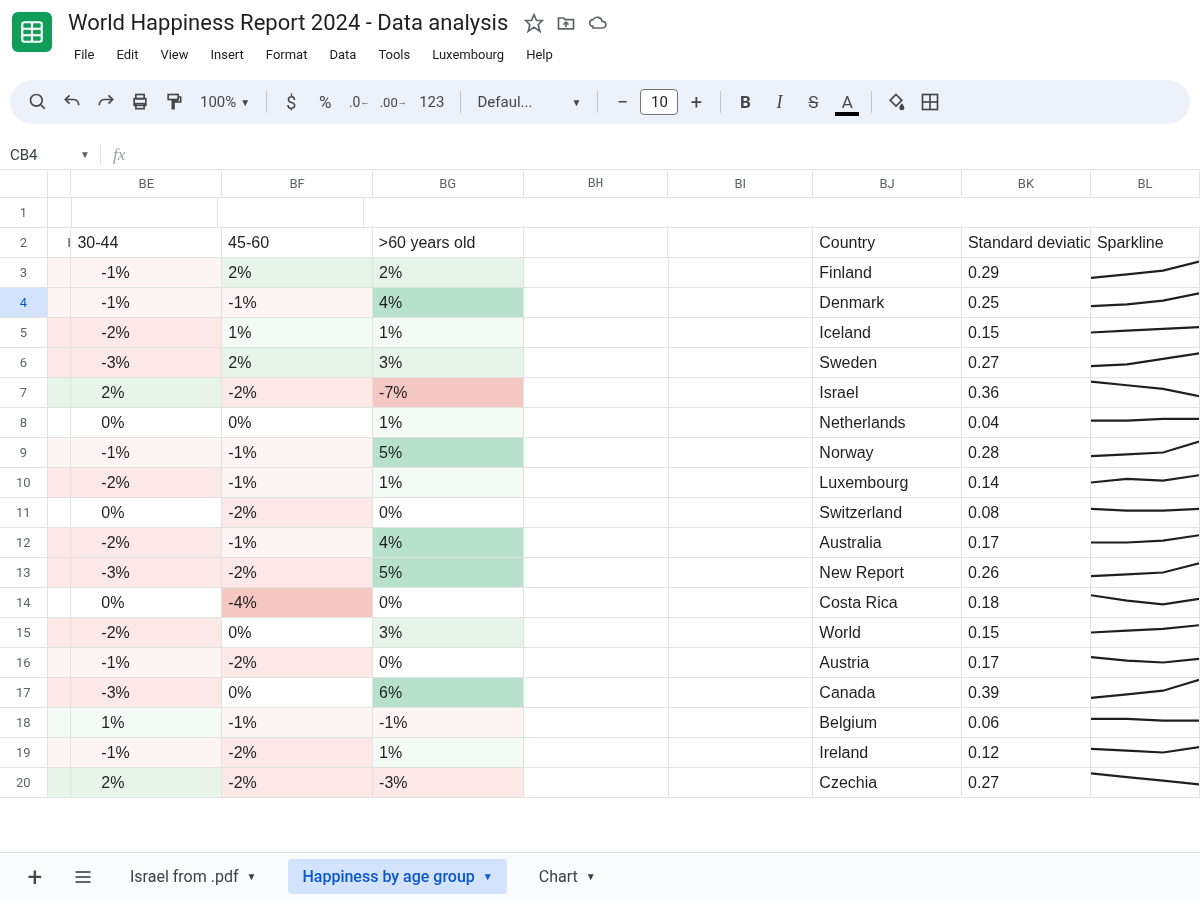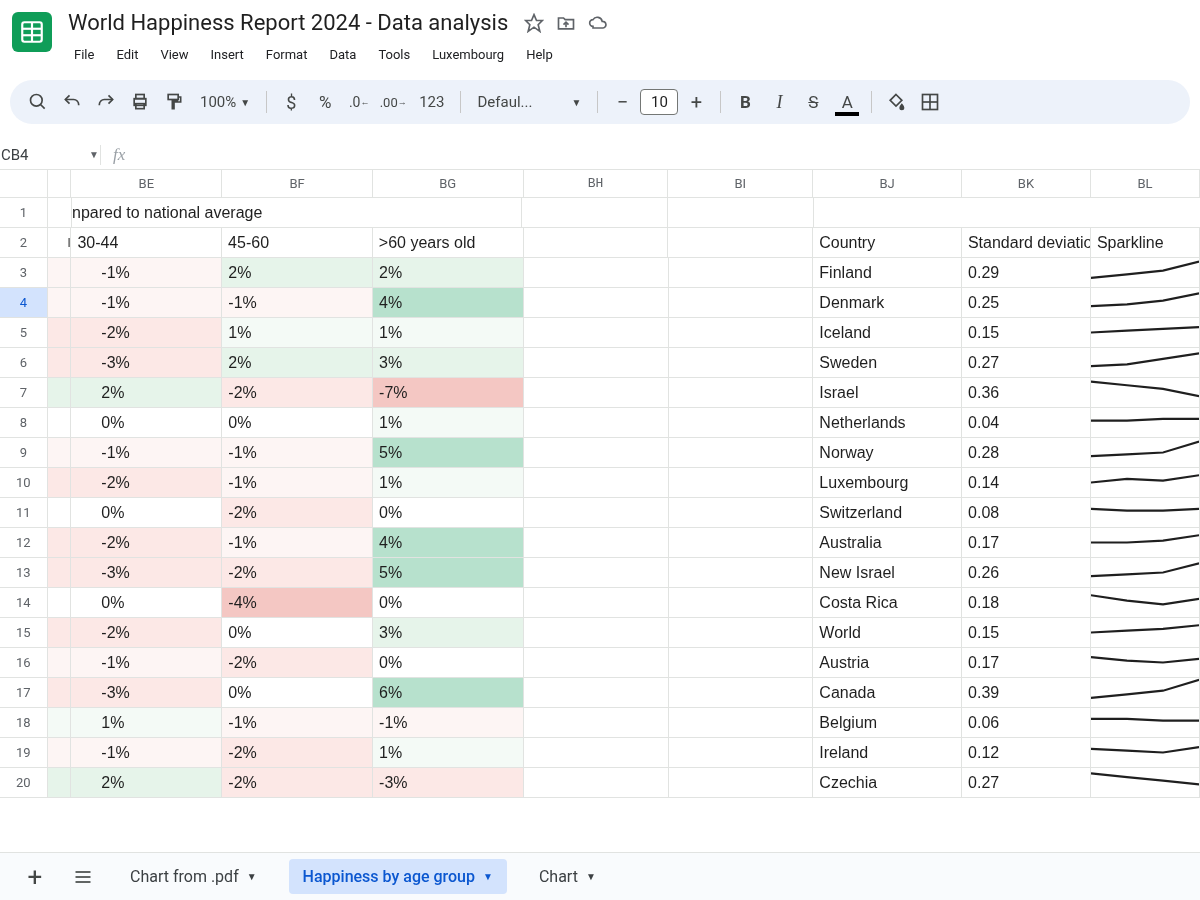--- a/index.html
+++ b/index.html
@@ -21,21 +21,21 @@
 .tb-btn { width: 32px; height: 32px; display: flex; align-items: center; justify-content: center; border-radius: 4px; cursor: pointer; color: #444746; }
 .tb-sep { width: 1px; height: 22px; background: #c7c7c7; margin: 0 6px; }
 .tb-text { padding: 0 8px; font-size: 15px; color: #444746; cursor: pointer; display: flex; align-items: center; gap: 4px; }
 .tb-fontname { width: 90px; overflow: hidden; text-overflow: ellipsis; white-space: nowrap; font-size: 15px; }
 .font-size-box { border: 1px solid #747775; border-radius: 4px; width: 38px; height: 26px; display: flex; align-items: center; justify-content: center; font-size: 15px; background: #fff; }
 .color-underline { width: 24px; height: 4px; background: #000; position: absolute; bottom: 2px; left: 4px; }
 .tb-btn.pos-rel { position: relative; }
 
 
 .fx-row { display: flex; align-items: center; height: 30px; border-bottom: 1px solid #e1e3e1; margin-top: 16px; }
-.name-box { width: 100px; padding: 0 1px; font-size: 15px; display: flex; align-items: center; justify-content: space-between; color: #3c4043; }
+.name-box { width: 100px; padding: 0 10px; font-size: 15px; display: flex; align-items: center; justify-content: space-between; color: #3c4043; }
 .name-box .caret { font-size: 10px; color: #5f6368; }
 .fx-sep { width: 1px; height: 20px; background: #e1e3e1; }
 .fx-icon { padding: 0 12px; font-style: italic; font-family: serif; color: #9aa0a6; font-size: 17px; }
 
 
 .grid { position: relative; overflow: hidden; }
 .col-headers { display: flex; height: 28px; background: #fff; border-bottom: 1px solid #e1e3e1; }
 .corner { width: 48px; border-right: 1px solid #e1e3e1; background: #fff; }
 .col-h { border-right: 1px solid #e1e3e1; display: flex; align-items: center; justify-content: center; font-size: 13px; color: #5f6368; background: #fff; }
 .row { display: flex; height: 30px; border-bottom: 1px solid #e1e3e1; }
@@ -202,21 +202,20 @@
     <div class="col-h c-BH">BH</div>
     <div class="col-h c-BI">BI</div>
     <div class="col-h c-BJ">BJ</div>
     <div class="col-h c-BK">BK</div>
     <div class="col-h c-BL">BL</div>
   </div>
 
   <div class="row">
     <div class="row-h">1</div>
     <div class="cell sliver"></div>
-    <div class="cell" style="width:450px;padding-left:0">npared to national average</div>
     <div class="cell c-BH"></div>
     <div class="cell c-BI"></div>
   </div>
 
   <div class="row">
     <div class="row-h">2</div>
     <div class="cell sliver" style="font-size:12px;justify-content:flex-end">l</div>
     <div class="cell c-BE pct-pad" style="padding-left:6px">30-44</div>
     <div class="cell c-BF">45-60</div>
     <div class="cell c-BG">&gt;60 years old</div>
@@ -389,21 +388,21 @@
         </div>
       </div>
       <div class="row">
         <div class="row-h">13</div>
         <div class="cell sliver" style="background:#fce8e6"></div>
         <div class="cell c-BE pct-pad" style="background:#fce8e6">-3%</div>
         <div class="cell c-BF" style="background:#fce8e6">-2%</div>
         <div class="cell c-BG" style="background:#b7e1cd">5%</div>
         <div class="cell c-BH"></div>
         <div class="cell c-BI"></div>
-        <div class="cell c-BJ">New Israel</div>
+        <div class="cell c-BJ">New Report</div>
         <div class="cell c-BK">0.26</div>
         <div class="cell c-BL sparkline">
           <svg viewBox="0 0 100 20" preserveAspectRatio="none">
             <path d="M0,12.5 L33.333333333333336,11.25 L66.66666666666667,10 L100,3.75" fill="none" stroke="#1f1f1f" stroke-width="1.5"></path>
           </svg>
         </div>
       </div>
       <div class="row">
         <div class="row-h">14</div>
         <div class="cell sliver" style="background:#ffffff"></div>
@@ -522,21 +521,21 @@
 <div class="tabstrip">
   <div class="tab-btn" style="font-size:26px">+</div>
   <div class="tab-btn">
       <svg width="20" height="20" viewBox="0 0 24 24" fill="#444746">
         <rect x="3" y="5" width="18" height="2"></rect>
         <rect x="3" y="11" width="18" height="2"></rect>
         <rect x="3" y="17" width="18" height="2"></rect>
       </svg>
     </div>
   <div class="sheet-tab">
-      <span>Chart from .pdf</span>
+      <span>Israel from .pdf</span>
       <span class="tab-caret">▼</span>
     </div>
   <div class="sheet-tab active">
       <span>Happiness by age group</span>
       <span class="tab-caret">▼</span>
     </div>
   <div class="sheet-tab">
       <span>Chart</span>
       <span class="tab-caret">▼</span>
     </div>

